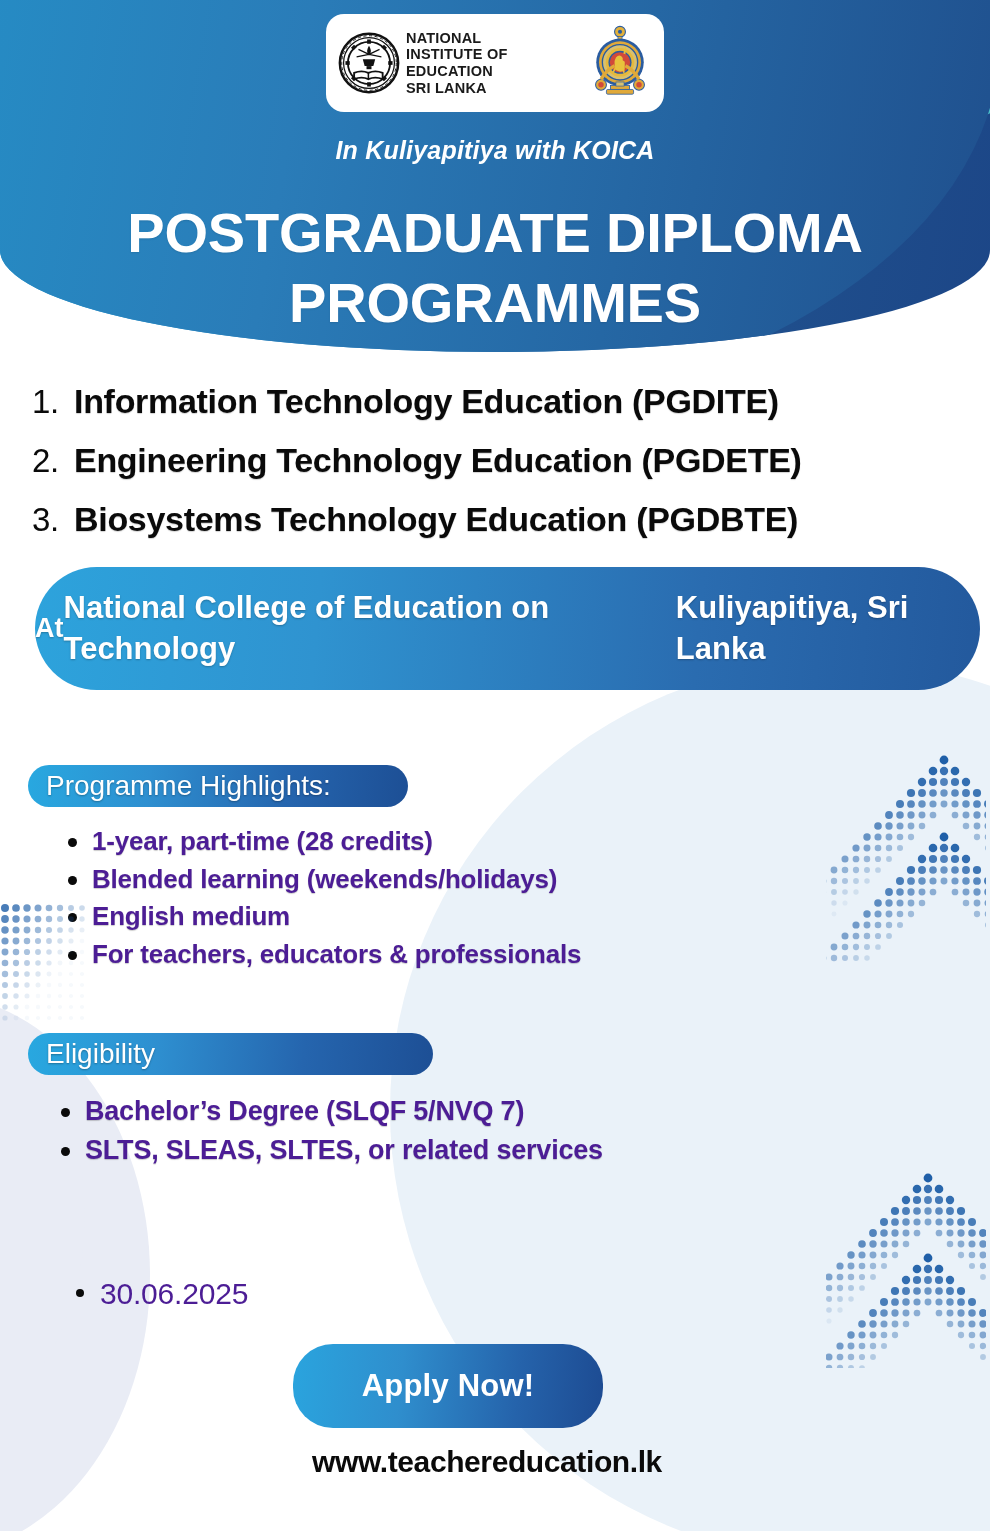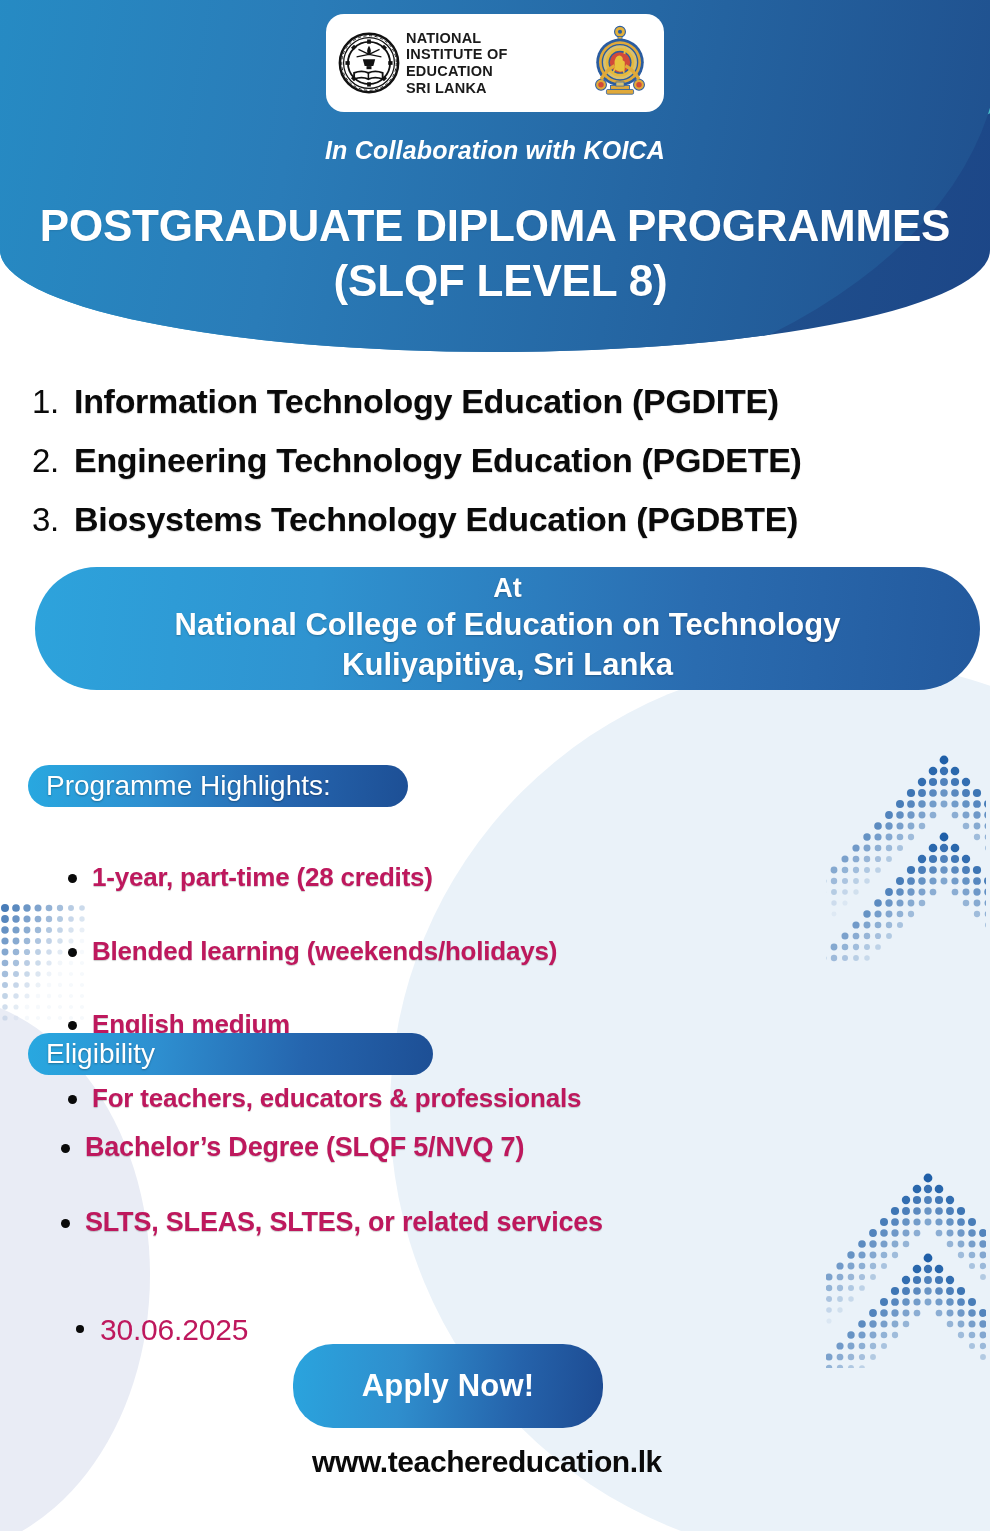--- a/index.html
+++ b/index.html
@@ -85,21 +85,21 @@
 
   .collab {
     position:absolute; top:136px; left:0; width:100%;
     text-align:center; color:#ffffff;
     font-size:25px; font-weight:700; font-style:italic;
     letter-spacing:.2px;
   }
   .main-title {
     position:absolute; top:198px; left:0; width:100%;
     text-align:center; color:#ffffff;
-    font-size:44px; font-weight:700; line-height:1.25;
+    font-size:56px; font-weight:700; line-height:1.25;
     letter-spacing:-0.2px;
     text-shadow:0 1px 2px rgba(0,0,0,.10);
   }
   .main-title .l2 { display:block;padding-left:11px; }
 
   
   .prog-list {
     position:absolute; top:372px; left:32px; width:930px;
     list-style:none;
   }
@@ -115,21 +115,21 @@
     text-shadow:none;
   }
   .prog-text { white-space:nowrap; }
 
   
   .location-banner {
     position:absolute; left:35px; top:567px;
     width:945px; height:123px;
     border-radius:62px;
     background:linear-gradient(95deg,#2da3dc 0%, #2f93d0 30%, #2a6cb0 70%, #23599d 100%);
-    display:flex; flex-direction:column; align-items:center; justify-content:center;
+    display:flex; align-items:center; justify-content:center;
     color:#ffffff;
     text-shadow:0 1px 2px rgba(0,0,0,.25);
   }
   .location-banner .at { font-size:27px; font-weight:700; line-height:1.22; }
   .location-banner .l1 { font-size:31px; font-weight:700; line-height:1.3; }
   .location-banner .l2 { font-size:31px; font-weight:700; line-height:1.3; }
 
   
   .pill {
     position:absolute; height:42px;
@@ -145,27 +145,26 @@
   .pill.highlights { left:28px; top:765px; width:380px; }
   .pill.eligibility { left:28px; top:1033px; width:405px; }
   .pill.closing    { left:38px; top:1220px; width:395px; }
   
   .pill.highlights .pill-label { position:relative; left:0; }
 
   
   .bullets { position:absolute; list-style:none; }
   .bullets li {
     position:relative;
-    font-size:26px; font-weight:700; color:#be185d;
+    font-size:26px; font-weight:700; color:#4c1d95;
     line-height:1.45;
     padding-left:30px;
     letter-spacing:-.2px;
     text-shadow:0 1px 1px rgba(0,0,0,.2);
     white-space:nowrap;
-    margin-top:36px;
   }
   .bullets li::before {
     content:"";
     position:absolute; left:6px; top:.58em;
     width:9px; height:9px; border-radius:50%;
     background:#0a0a0a;
   }
   .bullets.highlights-list { left:62px; top:823px; }
   .bullets.eligibility-list { left:55px; top:1092px; }
   .bullets.eligibility-list li { font-size:27px; }
@@ -288,21 +287,21 @@
           <circle cx="22" cy="88" r="8" fill="#e0a93a" stroke="#2a5ca0" stroke-width="1.5"></circle>
           <circle cx="22" cy="88" r="4" fill="#d24a3a"></circle>
           <circle cx="78" cy="88" r="8" fill="#e0a93a" stroke="#2a5ca0" stroke-width="1.5"></circle>
           <circle cx="78" cy="88" r="4" fill="#d24a3a"></circle>
 
           <path d="M22 80 q8 -14 20 -20" fill="none" stroke="#e0a93a" stroke-width="5"></path>
           <path d="M78 80 q-8 -14 -20 -20" fill="none" stroke="#e0a93a" stroke-width="5"></path>
         </svg>
       </div>
 
-      <div class="collab">In Collaboration with KOICA</div>
+      <div class="collab">In Kuliyapitiya with KOICA</div>
 
       <div class="main-title">
         <span>POSTGRADUATE DIPLOMA PROGRAMMES</span>
         <span class="l2">(SLQF LEVEL 8)</span>
       </div>
     </div>
   </div>
 
   <ol class="prog-list">
     <li>

